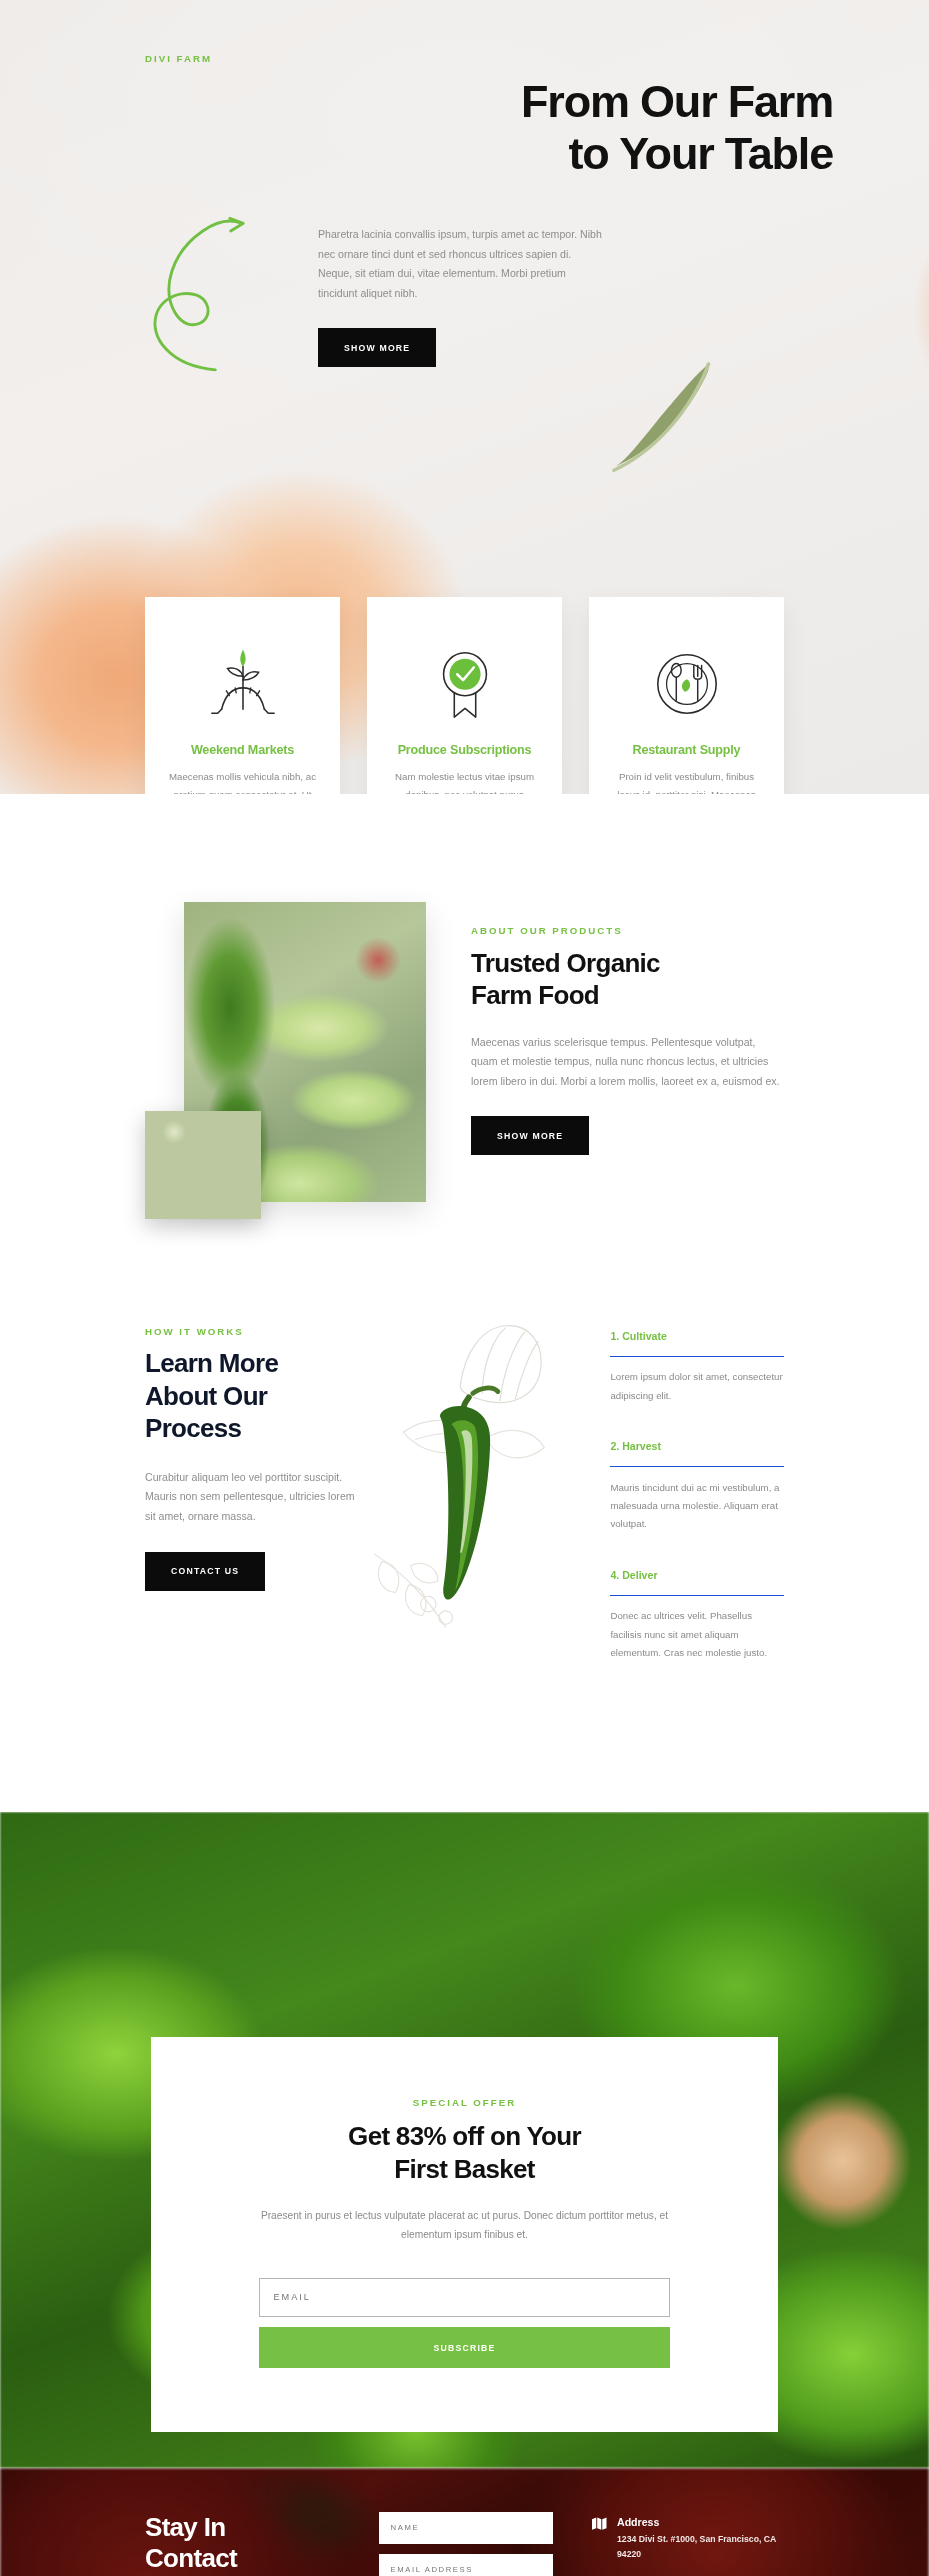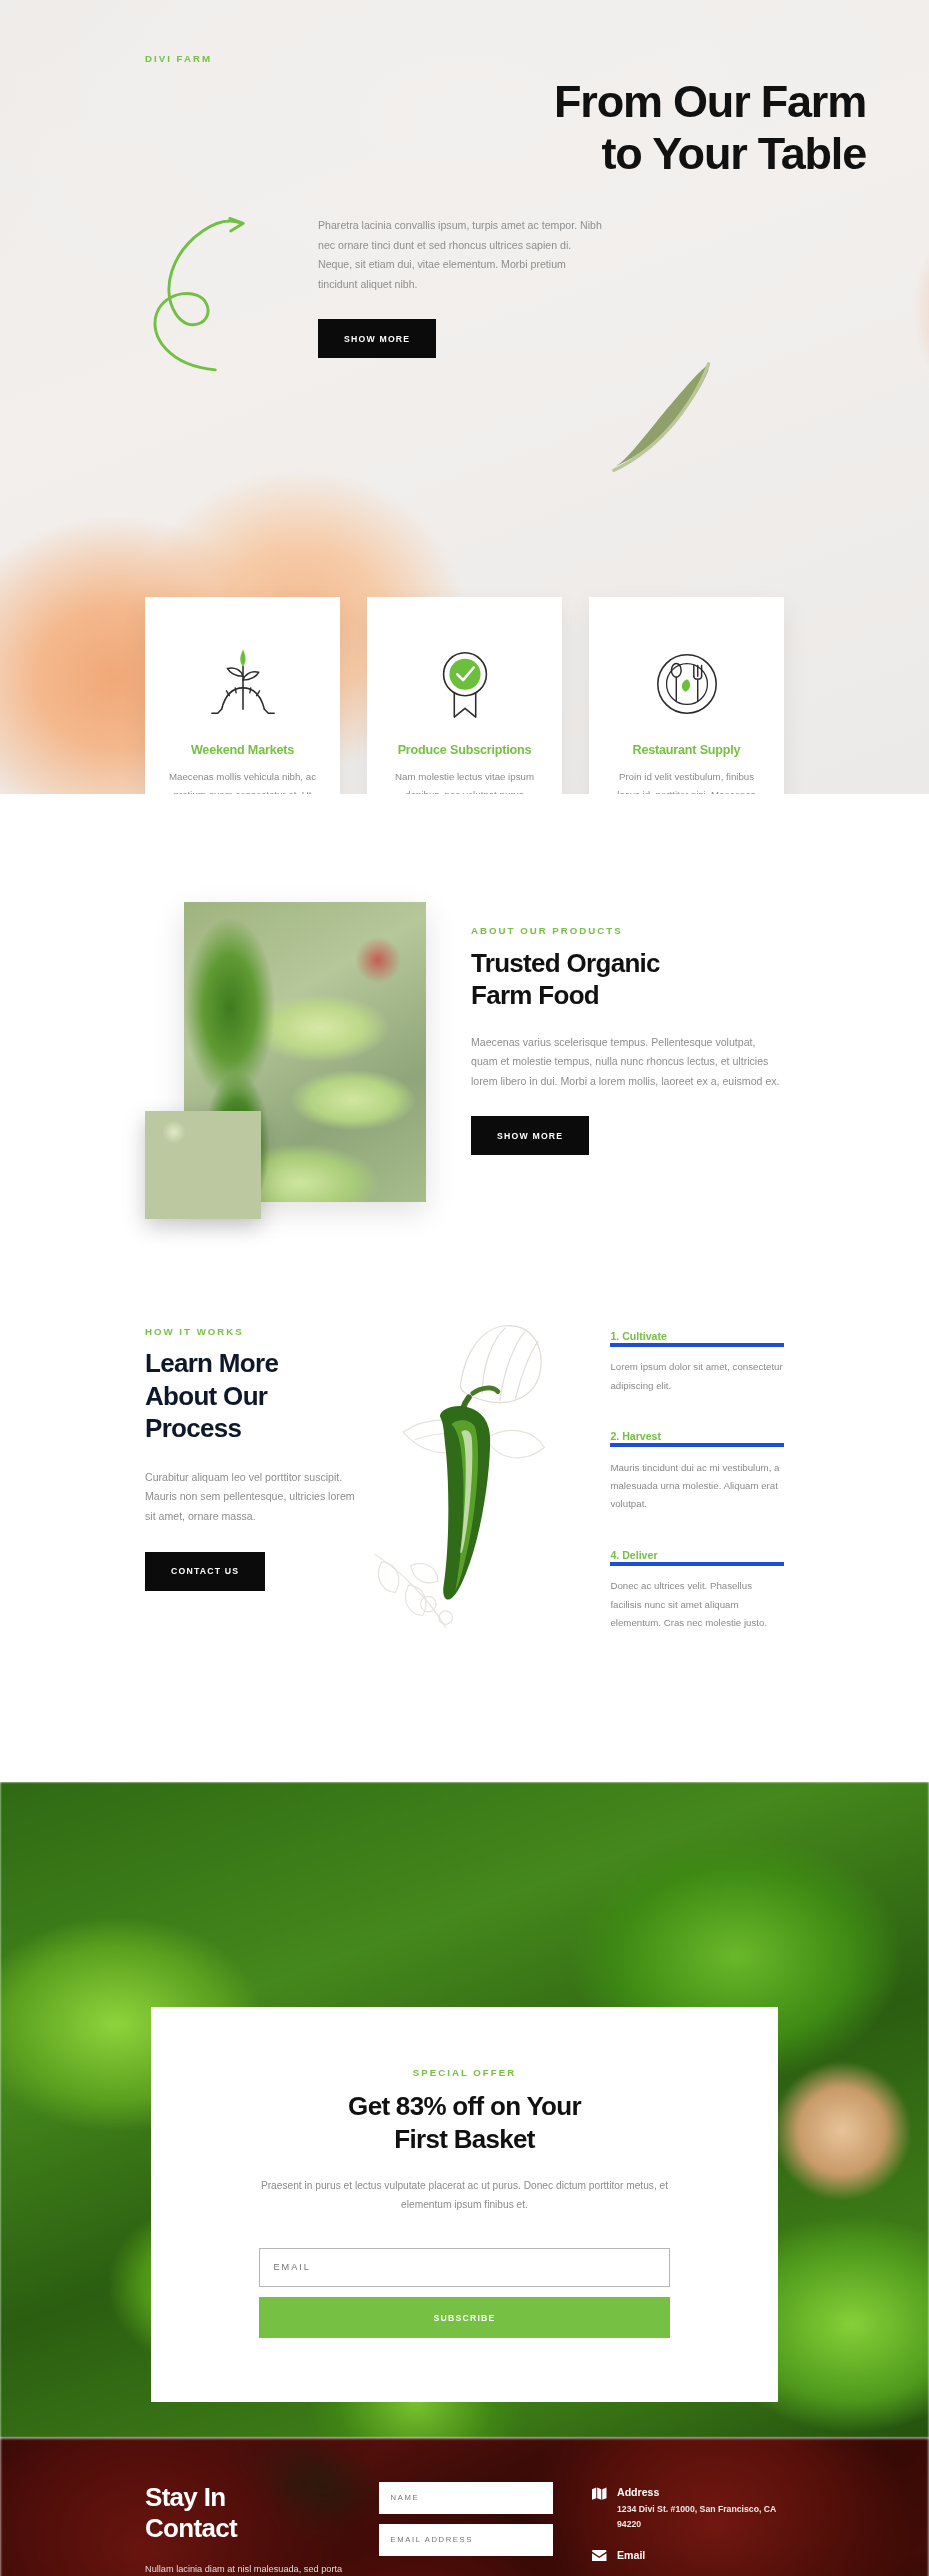--- a/index.html
+++ b/index.html
@@ -40,42 +40,42 @@
   }
   .hero-leaf {
     position: absolute;
     left: 579px; top: 358px;
     width: 145px; height: 121px;
     pointer-events: none;
   }
   .hero-inner {
     position: relative;
     width: 929px;
-    padding: 53px 63px 0 145px;
+    padding: 53px 96px 0 145px;
   }
   .eyebrow {
     font-size: 9.7px;
     letter-spacing: 2px;
     font-weight: 700;
     color: #76c043;
     text-transform: uppercase;
   }
   .hero h1 {
     font-size: 45px;
     line-height: 1.16;
     font-weight: 700;
     letter-spacing: -1.2px;
     color: #111;
     margin-top: 11.6px;
     text-align: right;
   }
   .hero-arrow { position: absolute; left: 143px; top: 215px; }
   .hero-col {
     position: absolute;
-    left: 318px; top: 216px;
+    left: 318px; top: 225px;
     width: 290px;
   }
   .body-text {
     font-size: 10.6px;
     line-height: 1.85;
     color: #8e8e8e;
   }
   .btn-dark {
     display: inline-block;
     background: #0b0b0b;
@@ -179,22 +179,22 @@
     color: #0f172a;
     margin: 10.6px 0 23px 0;
   }
   .process-mid { width: 223px; flex: none; position: relative; }
   .process-right { flex: 1; padding-top: 11.6px; padding-left: 19.4px; }
   .step { margin-bottom: 35px; }
   .step h4 {
     font-size: 10.6px;
     font-weight: 700;
     color: #76c043;
-    padding-bottom: 1px;
-    border-bottom: 4px solid #1d4ed8;
+    padding-bottom: 14px;
+    border-bottom: 1px solid #1d4ed8;
     margin-bottom: 11.6px;
   }
   .step p { font-size: 9.7px; line-height: 1.9; color: #8b8b8b; }
 
   
   .offer {
     position: relative;
     width: 929px;
     height: 656px;
     overflow: hidden;

